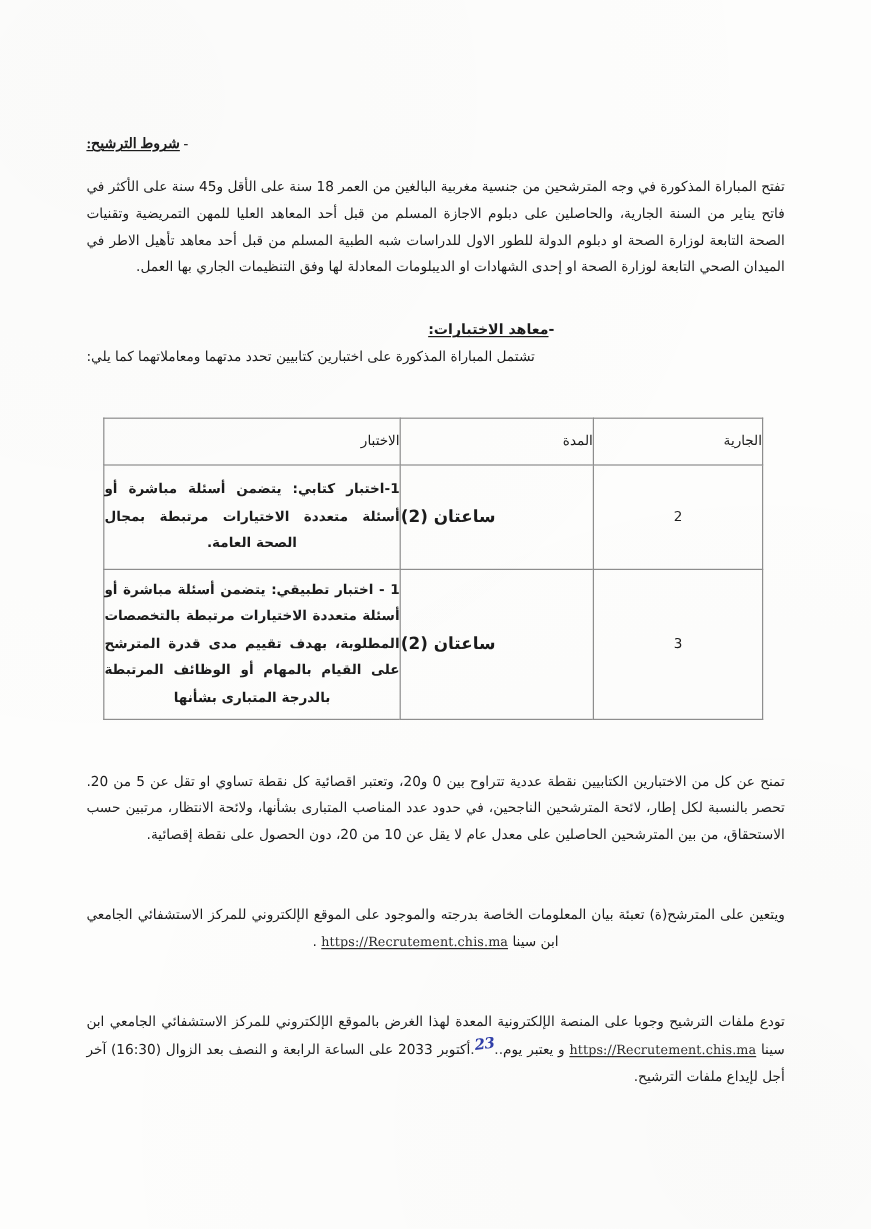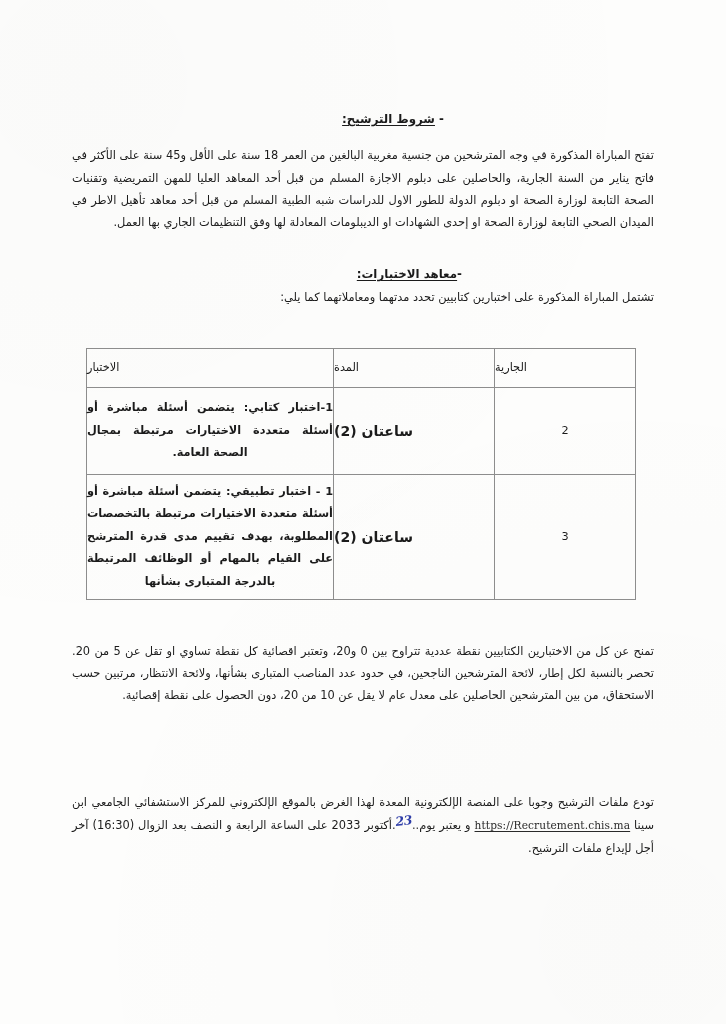--- a/index.html
+++ b/index.html
@@ -57,37 +57,38 @@
     font-weight: bold;
     text-align: center;
     line-height: 1.9;
   }
   .heading .u {
     text-decoration: underline;
     text-underline-offset: 2px;
   }
 
   .heading.h-right {
-    text-align: right;
+    text-align: left;
     padding-right: 210px;
+    font-family: Liberation Serif, serif;
   }
   .heading.h-center-left {
     text-align: right;
     padding-right: 192px;
   }
   .heading.h-docs {
     text-align: right;
     padding-right: 210px;
   }
 
   .intro-line {
     margin: 0;
     font-size: 11.4px;
     line-height: 1.95;
-    text-align: right;
+    text-align: left;
   }
 
   
   .tbl-wrap {
     margin: 0 auto;
     width: 546px;
   }
   table.exam-table {
     border-collapse: collapse;
     width: 100%;
@@ -96,21 +97,21 @@
   }
   table.exam-table td, table.exam-table th {
     border: 1px solid #8d8d8d;
     padding: 0;
     vertical-align: middle;
   }
   table.exam-table th {
     height: 38px;
     font-size: 11.3px;
     font-weight: normal;
-    text-align: left;
+    text-align: right;
   }
   .col-exam { width: 246px; }
   .col-dur  { width: 160px; }
   .col-coef { width: 140px; }
 
   td.cell-exam {
     padding: 10px 12px 10px 12px;
     font-size: 11.3px;
     font-weight: bold;
     line-height: 2.0;
@@ -211,20 +212,25 @@
 
     <div class="spacer-lg"></div>
 
     <p class="para last-right">تمنح عن كل من الاختبارين الكتابيين نقطة عددية تتراوح بين 0 و20، وتعتبر اقصائية كل نقطة تساوي او تقل عن 5 من 20. تحصر بالنسبة لكل إطار، لائحة المترشحين الناجحين، في حدود عدد المناصب المتبارى بشأنها، ولائحة الانتظار، مرتبين حسب الاستحقاق، من بين المترشحين الحاصلين على معدل عام لا يقل عن 10 من 20، دون الحصول على نقطة إقصائية.</p>
 
     <div class="spacer-md"></div>
 
 
     <div class="spacer-sm"></div>
 
+    <p class="para">
+      <span>ويتعين على المترشح(ة) تعبئة بيان المعلومات الخاصة بدرجته والموجود على الموقع الإلكتروني للمركز الاستشفائي الجامعي ابن سينا</span>
+      <span class="lnk">https://Recrutement.chis.ma</span>
+      <span>.</span>
+    </p>
 
     <div class="spacer-lg"></div>
 
     <p class="para last-right">
       <span>تودع ملفات الترشيح وجوبا على المنصة الإلكترونية المعدة لهذا الغرض بالموقع الإلكتروني للمركز الاستشفائي الجامعي ابن سينا</span>
       <span class="lnk">https://Recrutement.chis.ma</span>
       <span>و يعتبر يوم</span><span class="dots">..</span><span class="hand">23</span><span class="dots">.</span><span>أكتوبر 2033</span>
       <span>على الساعة الرابعة و النصف بعد الزوال (16:30) آخر أجل لإيداع ملفات الترشيح.</span>
     </p>
 

